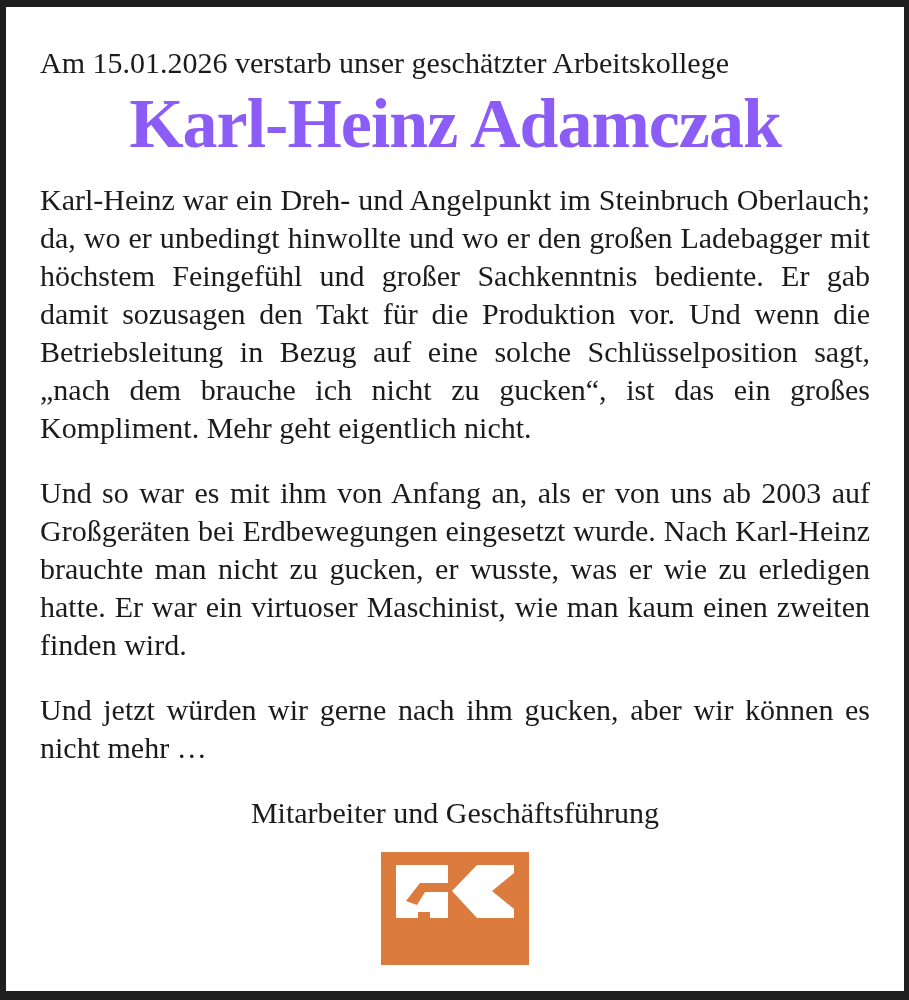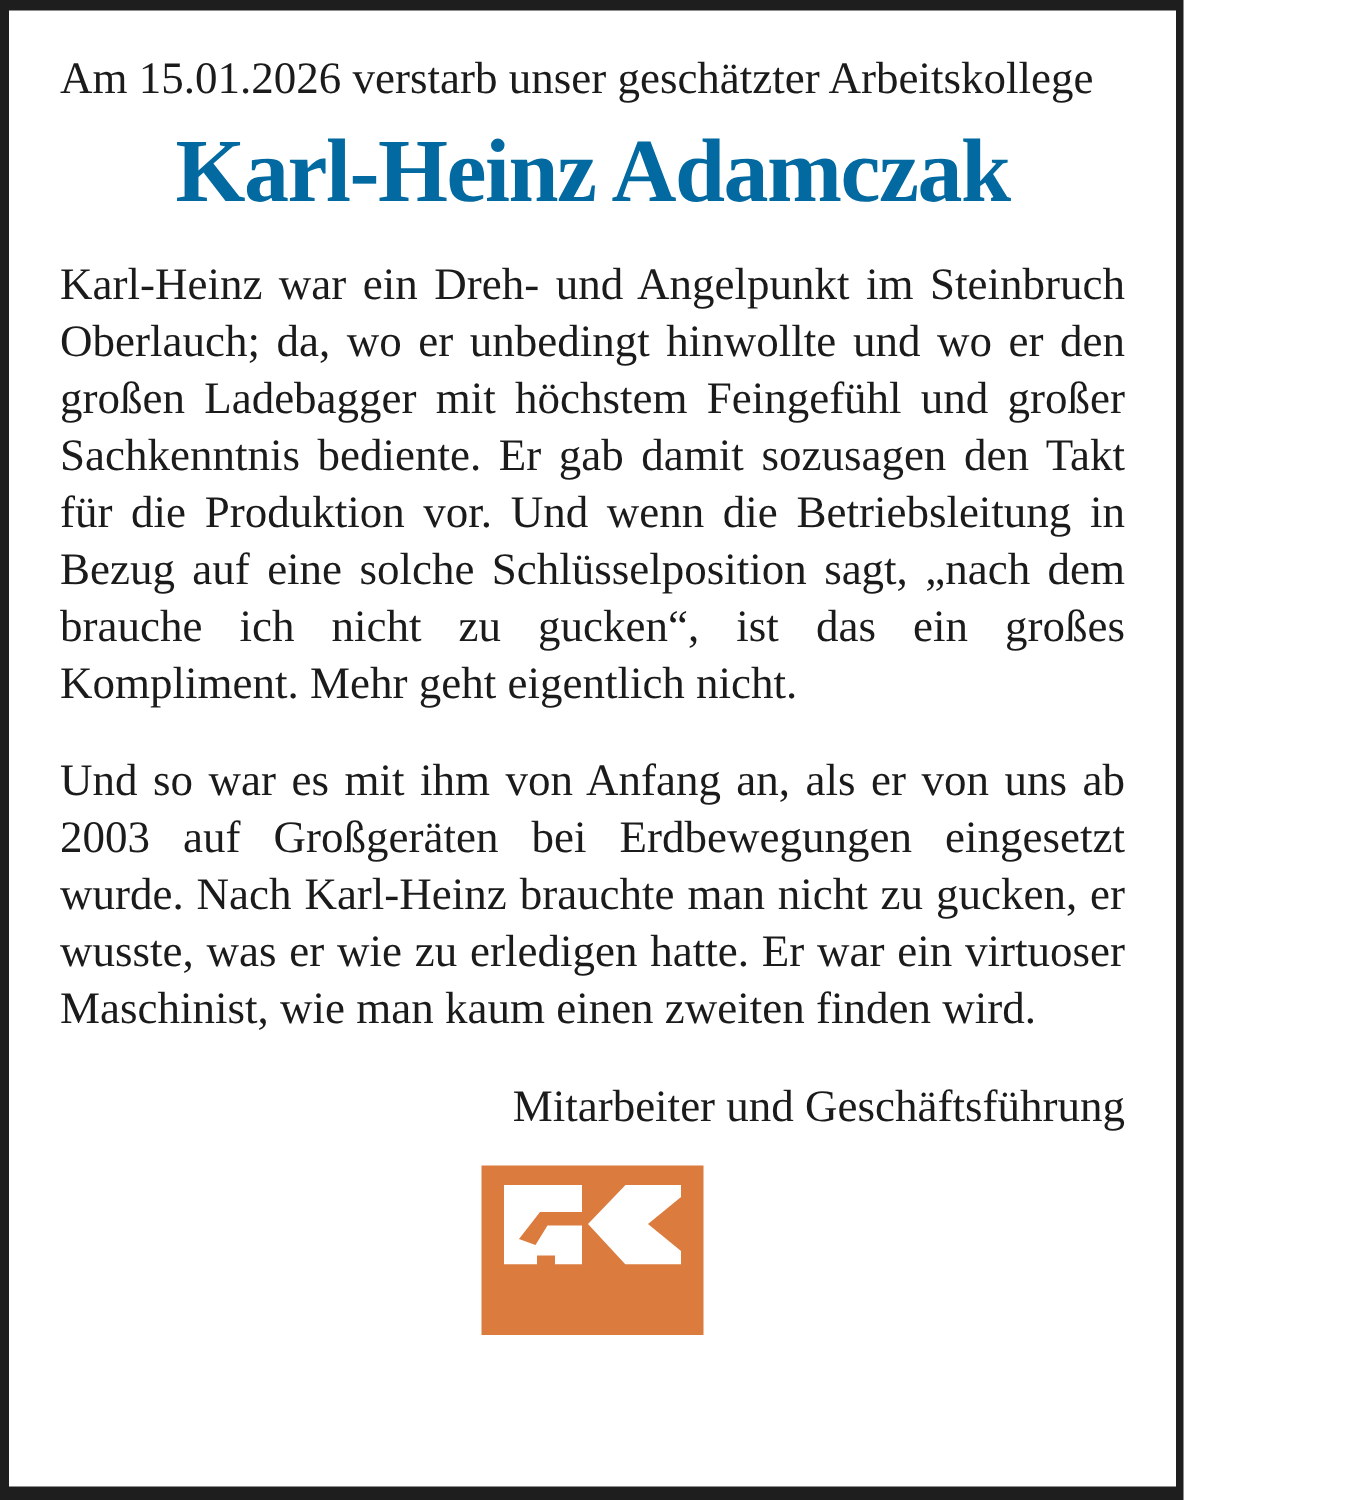--- a/index.html
+++ b/index.html
@@ -2,58 +2,58 @@
 <html lang="de"><head>
 <meta charset="utf-8">
 <style>
   html, body {
     margin: 0;
     padding: 0;
     background: #ffffff;
     font-family: "Liberation Serif", serif;
   }
   .notice {
-    width: 789px;
+    width: 909px;
     height: 1000px;
     box-sizing: border-box;
     border-left: 6px solid #1e1e1e;
     border-top: 7px solid #1e1e1e;
     border-right: 5px solid #1e1e1e;
     border-bottom: 9px solid #1e1e1e;
     background: #ffffff;
-    padding: 24px 34px 0 34px;
+    padding: 34px 34px 0 34px;
     color: #1b1b1b;
     overflow: hidden;
   }
   .intro {
     font-size: 30px;
     line-height: 36px;
     margin: 4px 0 0 0;
     text-align: left;
   }
   .name {
-    font-size: 60px;
+    font-size: 70px;
     font-weight: bold;
     letter-spacing: -1px;
     text-align: center;
     margin: 10px 0 24px 0;
     line-height: 66px;
-    color: #0369a1;
+    color: #8b5cf6;
   }
   .para {
     font-size: 30px;
     line-height: 38px;
     text-align: justify;
     margin: 0 0 27px 0;
   }
   .para:last-of-type { margin-bottom: 12px; }
   .signature {
     font-size: 30px;
     line-height: 38px;
-    text-align: right;
+    text-align: center;
     margin: 10px 0 20px 0;
   }
   .logo {
     width: 148px;
     height: 113px;
     margin: 0 auto;
     background: #dc7b3e;
     display: flex;
     flex-direction: column;
     align-items: center;
@@ -69,20 +69,21 @@
 
   <p class="intro">Am 15.01.2026 verstarb unser geschätzter Arbeitskollege</p>
 
   <h1 class="name">Karl-Heinz Adamczak</h1>
 
 
   <p class="para">Karl-Heinz war ein Dreh- und Angelpunkt im Steinbruch Oberlauch; da, wo er unbedingt hinwollte und wo er den großen Ladebagger mit höchstem Feingefühl und großer Sachkenntnis bediente. Er gab damit sozusagen den Takt für die Produktion vor. Und wenn die Betriebsleitung in Bezug auf eine solche Schlüsselposition sagt, „nach dem brauche ich nicht zu gucken“, ist das ein großes Kompliment. Mehr geht eigentlich nicht.</p>
 
   <p class="para">Und so war es mit ihm von Anfang an, als er von uns ab 2003 auf Großgeräten bei Erdbewegungen eingesetzt wurde. Nach Karl-Heinz brauchte man nicht zu gucken, er wusste, was er wie zu erledigen hatte. Er war ein virtuoser Maschinist, wie man kaum einen zweiten finden wird.</p>
 
+  <p class="para">Und jetzt würden wir gerne nach ihm gucken, aber wir können es nicht mehr …</p>
 
   <p class="signature">Mitarbeiter und Geschäftsführung</p>
 
   <div class="logo">
     <svg class="logo-monogram" width="118" height="53" viewBox="0 0 118 53" aria-hidden="true">
 
       <path fill="#ffffff" fill-rule="evenodd" d="M0,0 H52 V53 H0 Z
                M52,18 L24,18 L10,36 L21,40 L29,27 L52,27 Z
                M22,47 H34 V53 H22 Z"></path>
 

